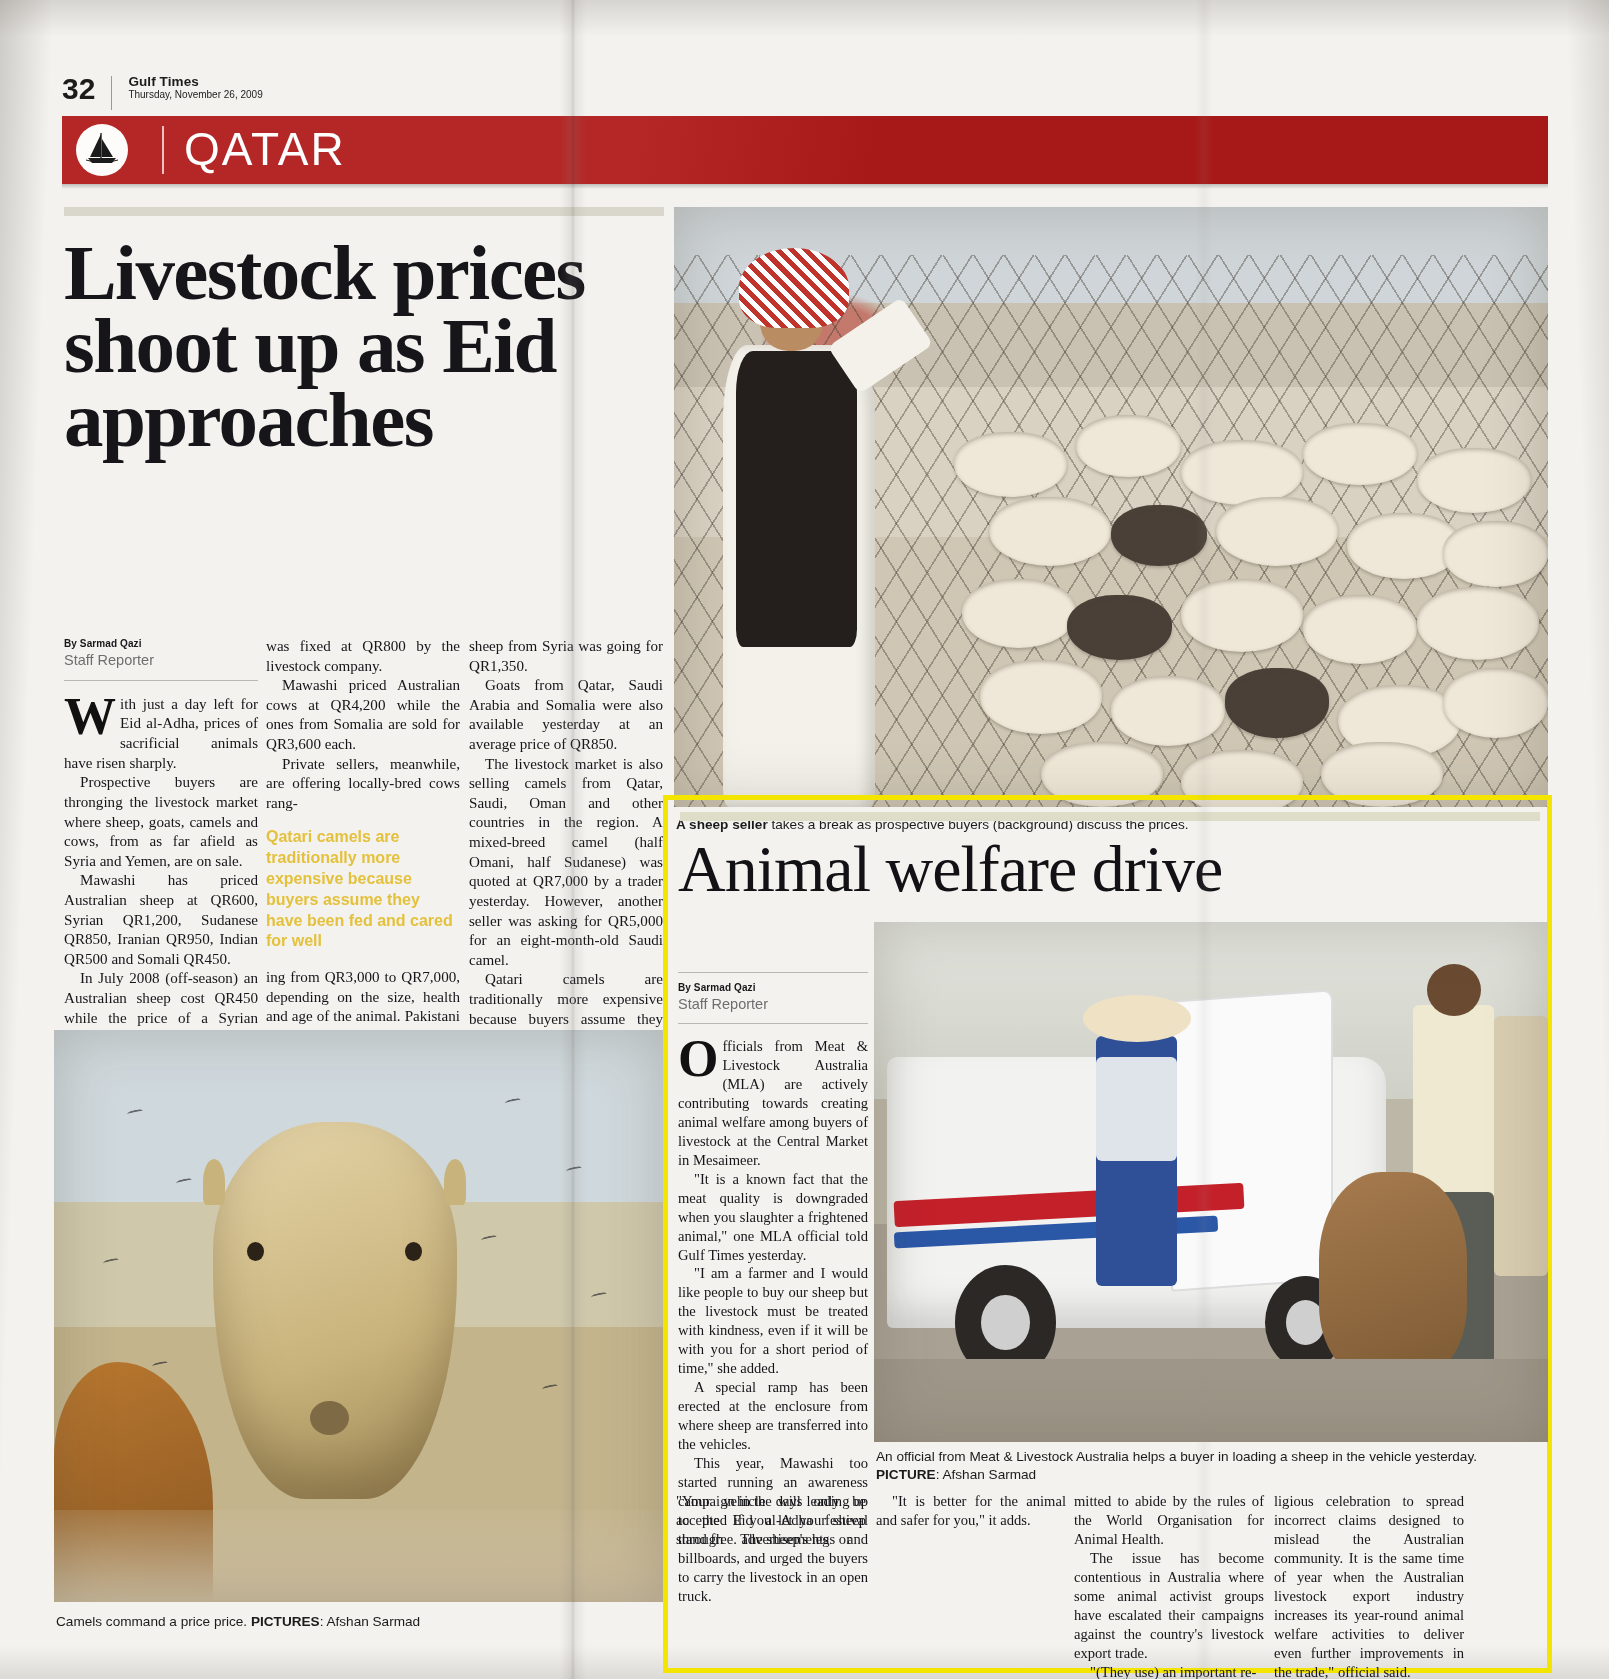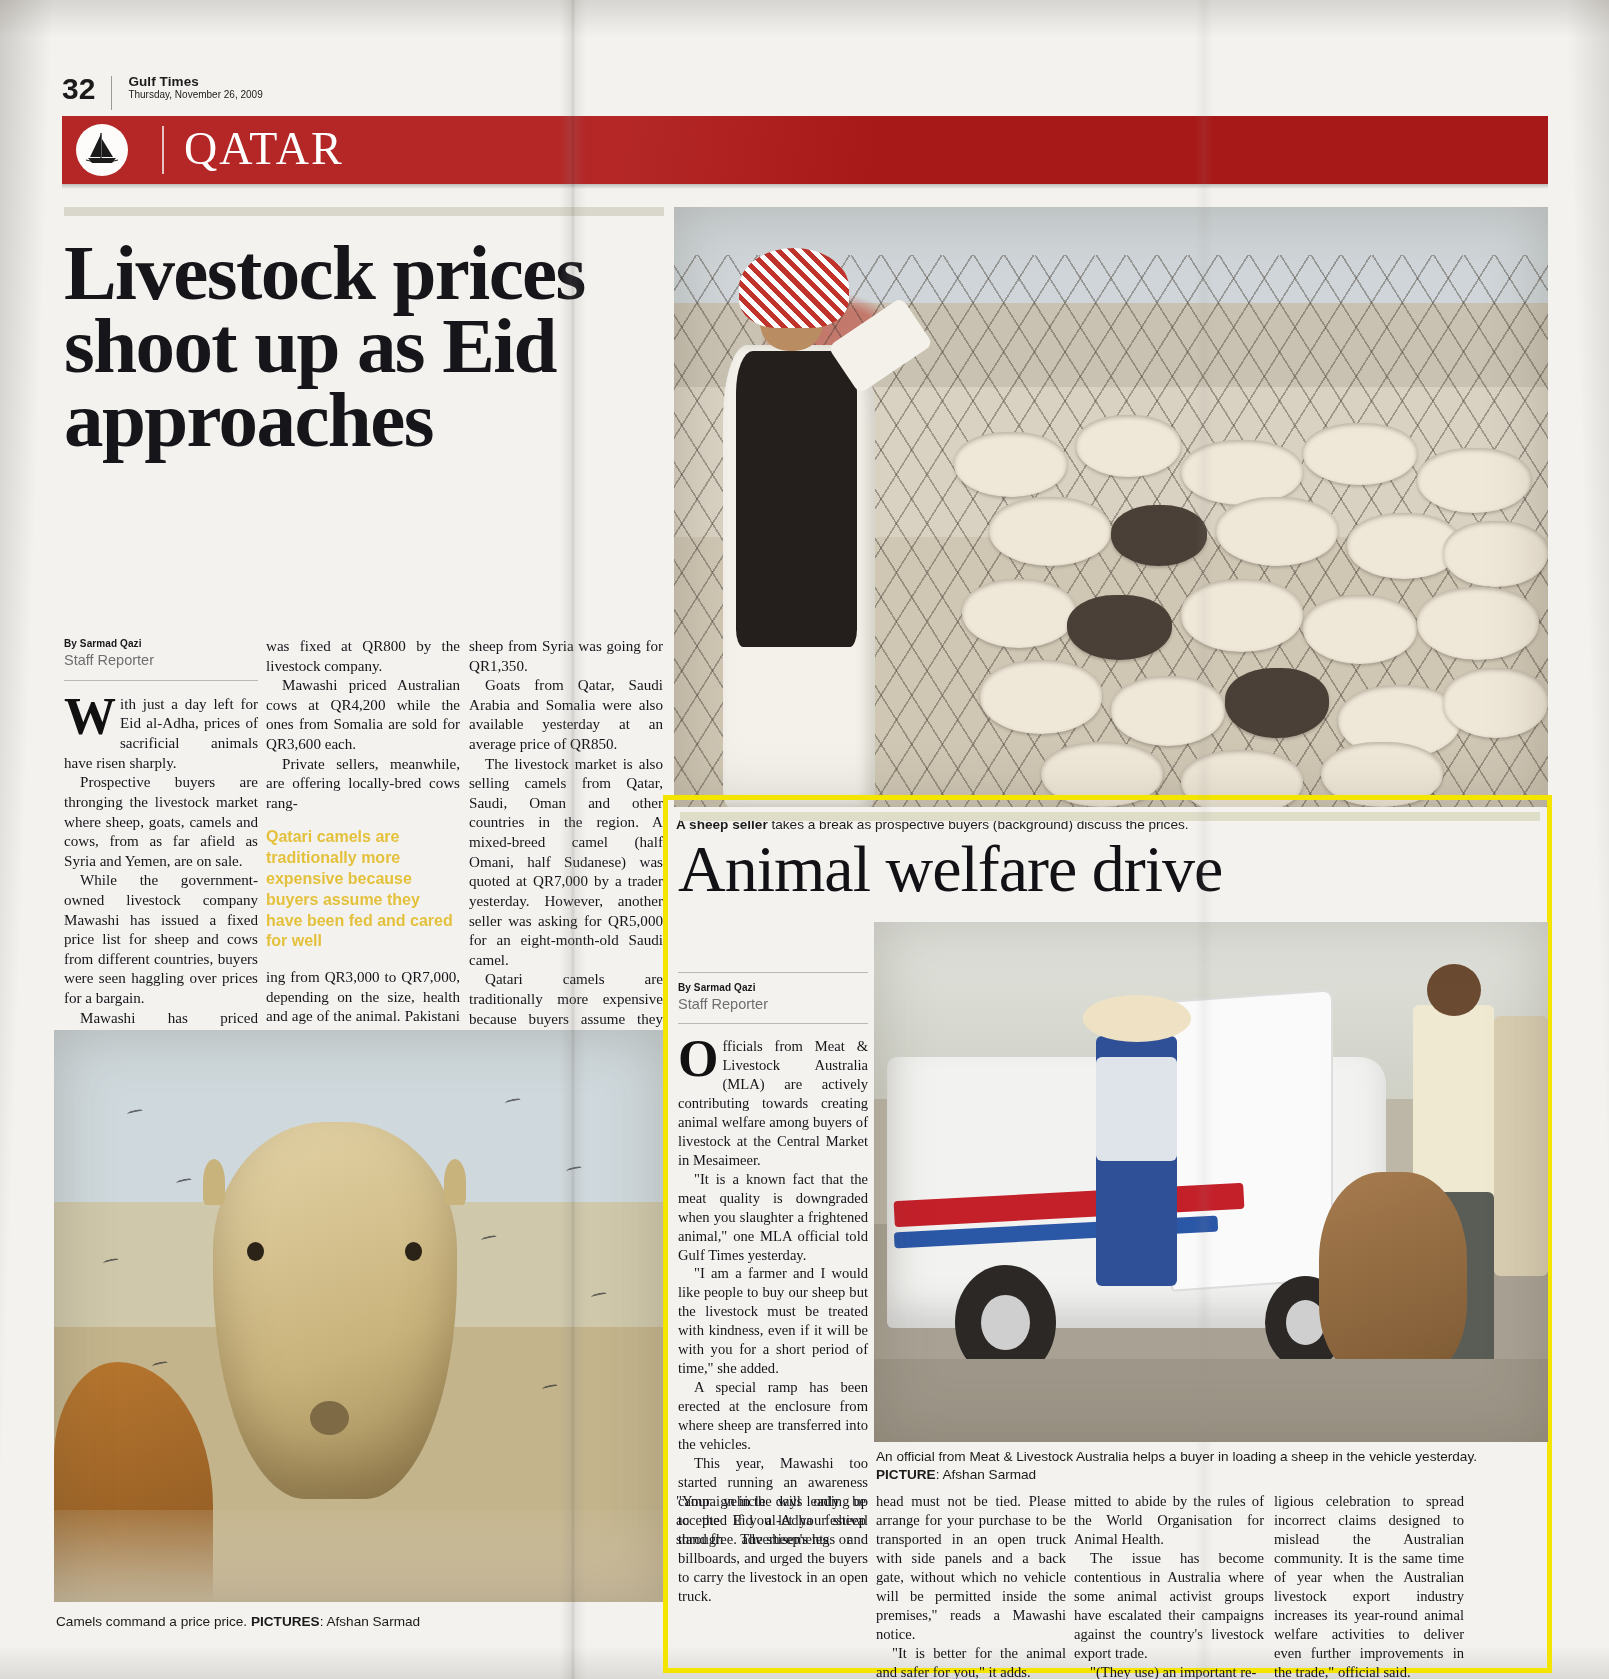--- a/index.html
+++ b/index.html
@@ -45,21 +45,21 @@
     background:#b01a1a;
     background-image: linear-gradient(100deg, rgba(255,255,255,.06) 0 38%, rgba(0,0,0,.05) 55% 100%);
   }
   .band .logo {
     position:absolute; left:14px; top:8px; width:52px; height:52px; border-radius:50%;
     background:#fdfcfa; display:flex; align-items:center; justify-content:center;
   }
   .band .sep { position:absolute; left:100px; top:10px; width:2px; height:48px; background:rgba(255,255,255,.72); }
   .band .sectitle {
     position:absolute; left:122px; top:6px;
-    font-family:Liberation Serif, serif; font-weight:300; font-size:46px; letter-spacing:2px;
+    font-family:Liberation Sans, sans-serif; font-weight:300; font-size:46px; letter-spacing:2px;
     color:#fff;
   }
   .band-shadow{
     position:absolute; left:62px; top:184px; width:1486px; height:5px;
     background:linear-gradient(180deg, rgba(0,0,0,.22), rgba(0,0,0,0));
   }
 
   
   .a1-toprule { position:absolute; left:64px; top:207px; width:600px; height:9px; background:#d9d7cb; }
 
@@ -218,21 +218,20 @@
   <div class="headline1">Livestock prices shoot up as Eid approaches</div>
 
   <div class="col dropcap-wrap" id="a1c1">
     <div class="byline">
       <div class="nm">By Sarmad Qazi</div>
       <div class="rl">Staff Reporter</div>
     </div>
     <div class="byline-rule" style="margin:10px 0 14px 0;"></div>
     <p><span class="dropcap">W</span><span>ith just a day left for Eid al-Adha, prices of sacrificial animals have risen sharply.</span></p>
     <p>Prospective buyers are thronging the livestock market where sheep, goats, camels and cows, from as far afield as Syria and Yemen, are on sale.</p>
-    <p>While the government-owned livestock company Mawashi has issued a fixed price list for sheep and cows from different countries, buyers were seen haggling over prices for a bargain.</p>
     <p>Mawashi has priced Australian sheep at QR600, Syrian QR1,200, Sudanese QR850, Iranian QR950, Indian QR500 and Somali QR450.</p>
     <p>In July 2008 (off-season) an Australian sheep cost QR450 while the price of a Syrian sheep</p>
   </div>
 
   <div class="col" id="a1c2">
     <p class="nofirst">was fixed at QR800 by the livestock company.</p>
     <p>Mawashi priced Australian cows at QR4,200 while the ones from Somalia are sold for QR3,600 each.</p>
     <p>Private sellers, meanwhile, are offering locally-bred cows rang-</p>
     <div class="pullquote">Qatari camels are traditionally more expensive because buyers assume they have been fed and cared for well</div>
     <p class="nofirst">ing from QR3,000 to QR7,000, depending on the size, health and age of the animal. Pakistani cows were available for QR3,000 to QR5,000, according to traders.</p>
@@ -351,21 +350,20 @@
   </div>
   <div class="caption" id="cap-truck">
     <div>An official from Meat &amp; Livestock Australia helps a buyer in loading a sheep in the vehicle yesterday.</div>
     <div><b>PICTURE</b><span>: Afshan Sarmad</span></div>
   </div>
 
   <div class="col" id="a2c2">
     <p class="nofirst">"Your vehicle will only be accepted if you let your sheep stand free. The sheep's legs or</p>
   </div>
   <div class="col" id="a2c3">
-    <p class="nofirst">head must not be tied. Please arrange for your purchase to be transported in an open truck with side panels and a back gate, without which no vehicle will be permitted inside the premises," reads a Mawashi notice.</p>
     <p>"It is better for the animal and safer for you," it adds.</p>
 
   </div>
   <div class="col" id="a2c4">
     <p class="nofirst">mitted to abide by the rules of the World Organisation for Animal Health.</p>
     <p>The issue has become contentious in Australia where some animal activist groups have escalated their campaigns against the country's livestock export trade.</p>
     <p>"(They use) an important re-</p>
   </div>
   <div class="col" id="a2c5">
     <p class="nofirst">ligious celebration to spread incorrect claims designed to mislead the Australian community. It is the same time of year when the Australian livestock export industry increases its year-round animal welfare activities to deliver even further improvements in the trade," official said.</p>

